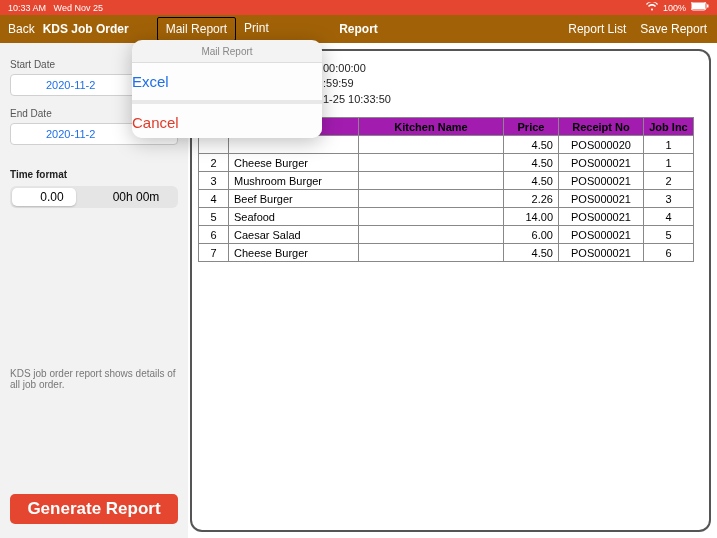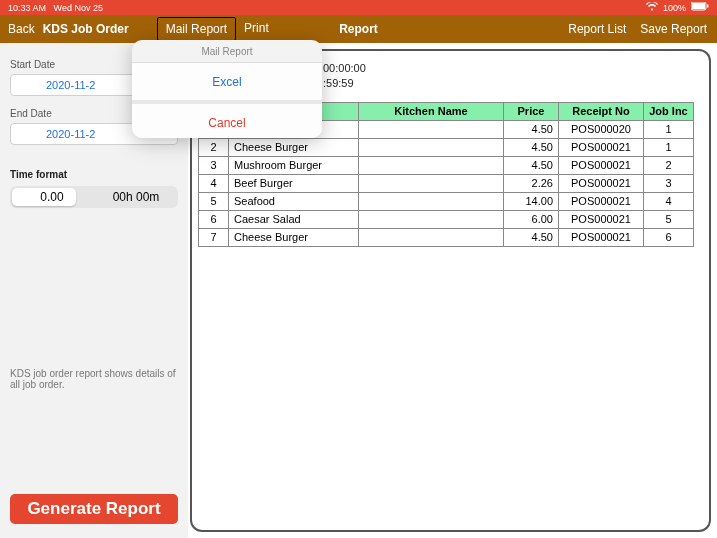--- a/index.html
+++ b/index.html
@@ -24,27 +24,27 @@
   .segctl .opt { flex:1; text-align:center; line-height:22px; z-index:2;}
   .segctl .knob { position:absolute; left:2px; top:2px; width:64px; height:18px; background:#fff; border-radius:5px; box-shadow:0 1px 2px rgba(0,0,0,0.2);}
   .desc { margin-top:160px; font-size:10px; color:#777;}
   .genbtn { position:absolute; bottom:14px; left:10px; right:10px; height:30px; background:#e4462f; color:#fff; border-radius:5px; display:flex; align-items:center; justify-content:center; font-size:17px; font-weight:600;}
   .mainarea { flex:1; padding:8px 8px 8px 4px;}
   .card { width:100%; height:100%; background:#fff; border-radius:10px; box-shadow:0 0 0 2px #555; position:relative; overflow:hidden; padding:10px 0 0 6px;}
   .times { font-size:11px; color:#222; line-height:1.4; margin-left:125px;}
   .tablewrap { margin-top:10px; overflow:hidden;}
   table { border-collapse:collapse; font-size:11px; }
   th, td { border:1px solid #888; padding:2px 5px; height:18px; white-space:nowrap; text-align:left;}
-  th { background:#86efac; font-weight:600;}
+  th { background:#a21caf; font-weight:600;}
   td.r, th.r { text-align:right;}
   td.c, th.c { text-align:center;}
   .popover { position:absolute; left:132px; top:40px; width:190px; background:#f3f3f3; border-radius:10px; box-shadow:0 4px 20px rgba(0,0,0,0.25); overflow:hidden; z-index:50;}
   .popover:before { content:''; position:absolute; top:-7px; left:80px; width:14px; height:14px; background:#f3f3f3; transform:rotate(45deg);}
   .poptitle { height:22px; font-size:10px; color:#888; text-align:center; line-height:24px; position:relative; z-index:2;}
-  .popitem { height:38px; border-top:1px solid #ddd; text-align:center; line-height:38px; font-size:12px; color:#1e6fe8; background:#fdfdfd;}
+  .popitem { height:38px; border-top:1px solid #ddd; text-align:left; line-height:38px; font-size:15px; color:#1e6fe8; background:#fdfdfd;}
   .popitem.cancel { color:#e03b2a; border-top:4px solid #e8e8e8;}
 </style>
 </head>
 <body>
 
 <div class="device">
   <div class="statusbar">
     <div>
       <span>10:33 AM</span>
       &nbsp;&nbsp;<span>Wed Nov 25</span>
@@ -98,20 +98,21 @@
 
       <div class="desc">KDS job order report shows details of all job order.</div>
       <div class="genbtn">Generate Report</div>
     </div>
 
     <div class="mainarea">
       <div class="card">
         <div class="times">
           <div>00:00:00</div>
           <div>:59:59</div>
+          <div>1-25 10:33:50</div>
         </div>
         <div class="tablewrap">
           <table>
             <thead>
               <tr>
                 <th class="c" style="width:30px"></th>
                 <th style="width:130px">ne</th>
                 <th style="width:145px;text-align:center">Kitchen Name</th>
                 <th class="c" style="width:55px">Price</th>
                 <th class="c" style="width:85px">Receipt No</th>

